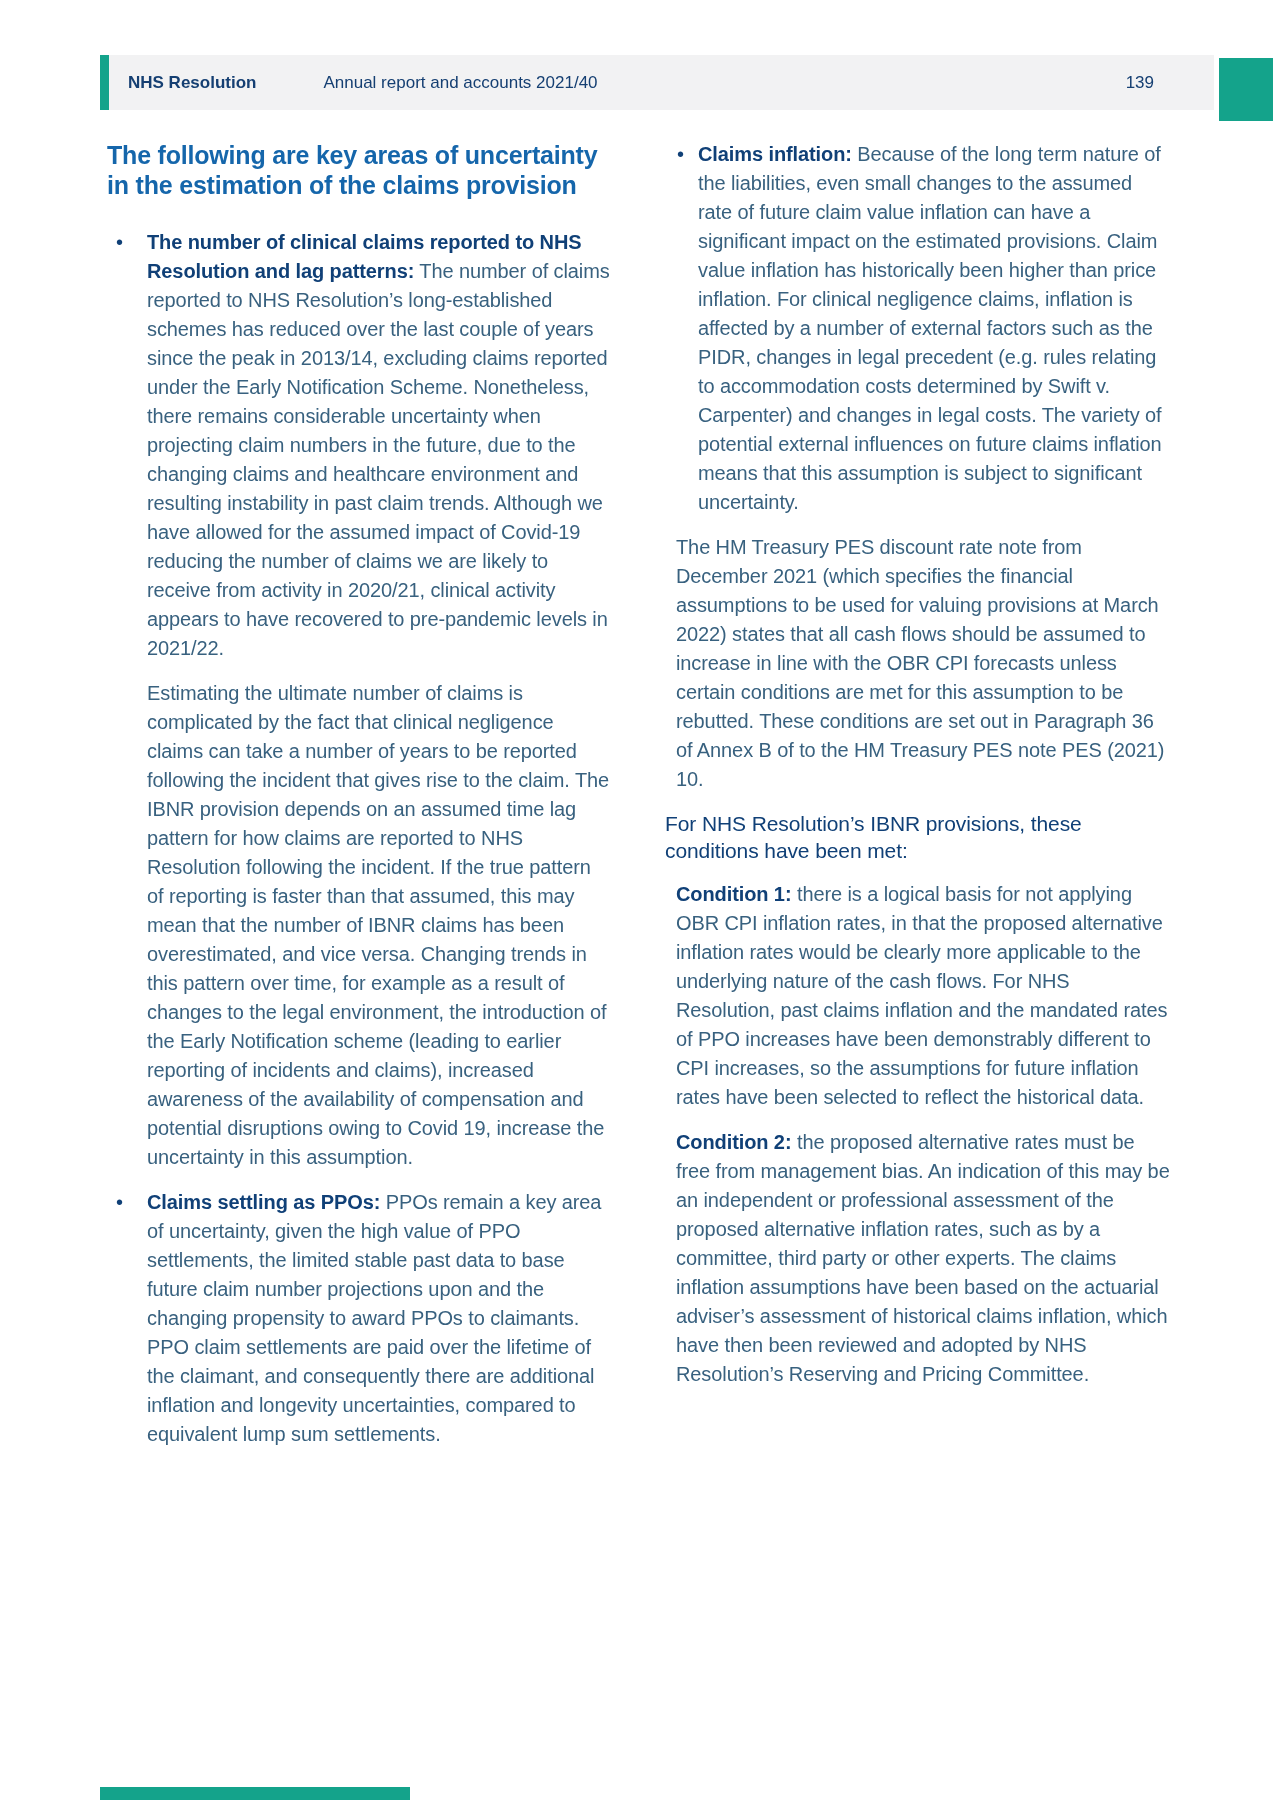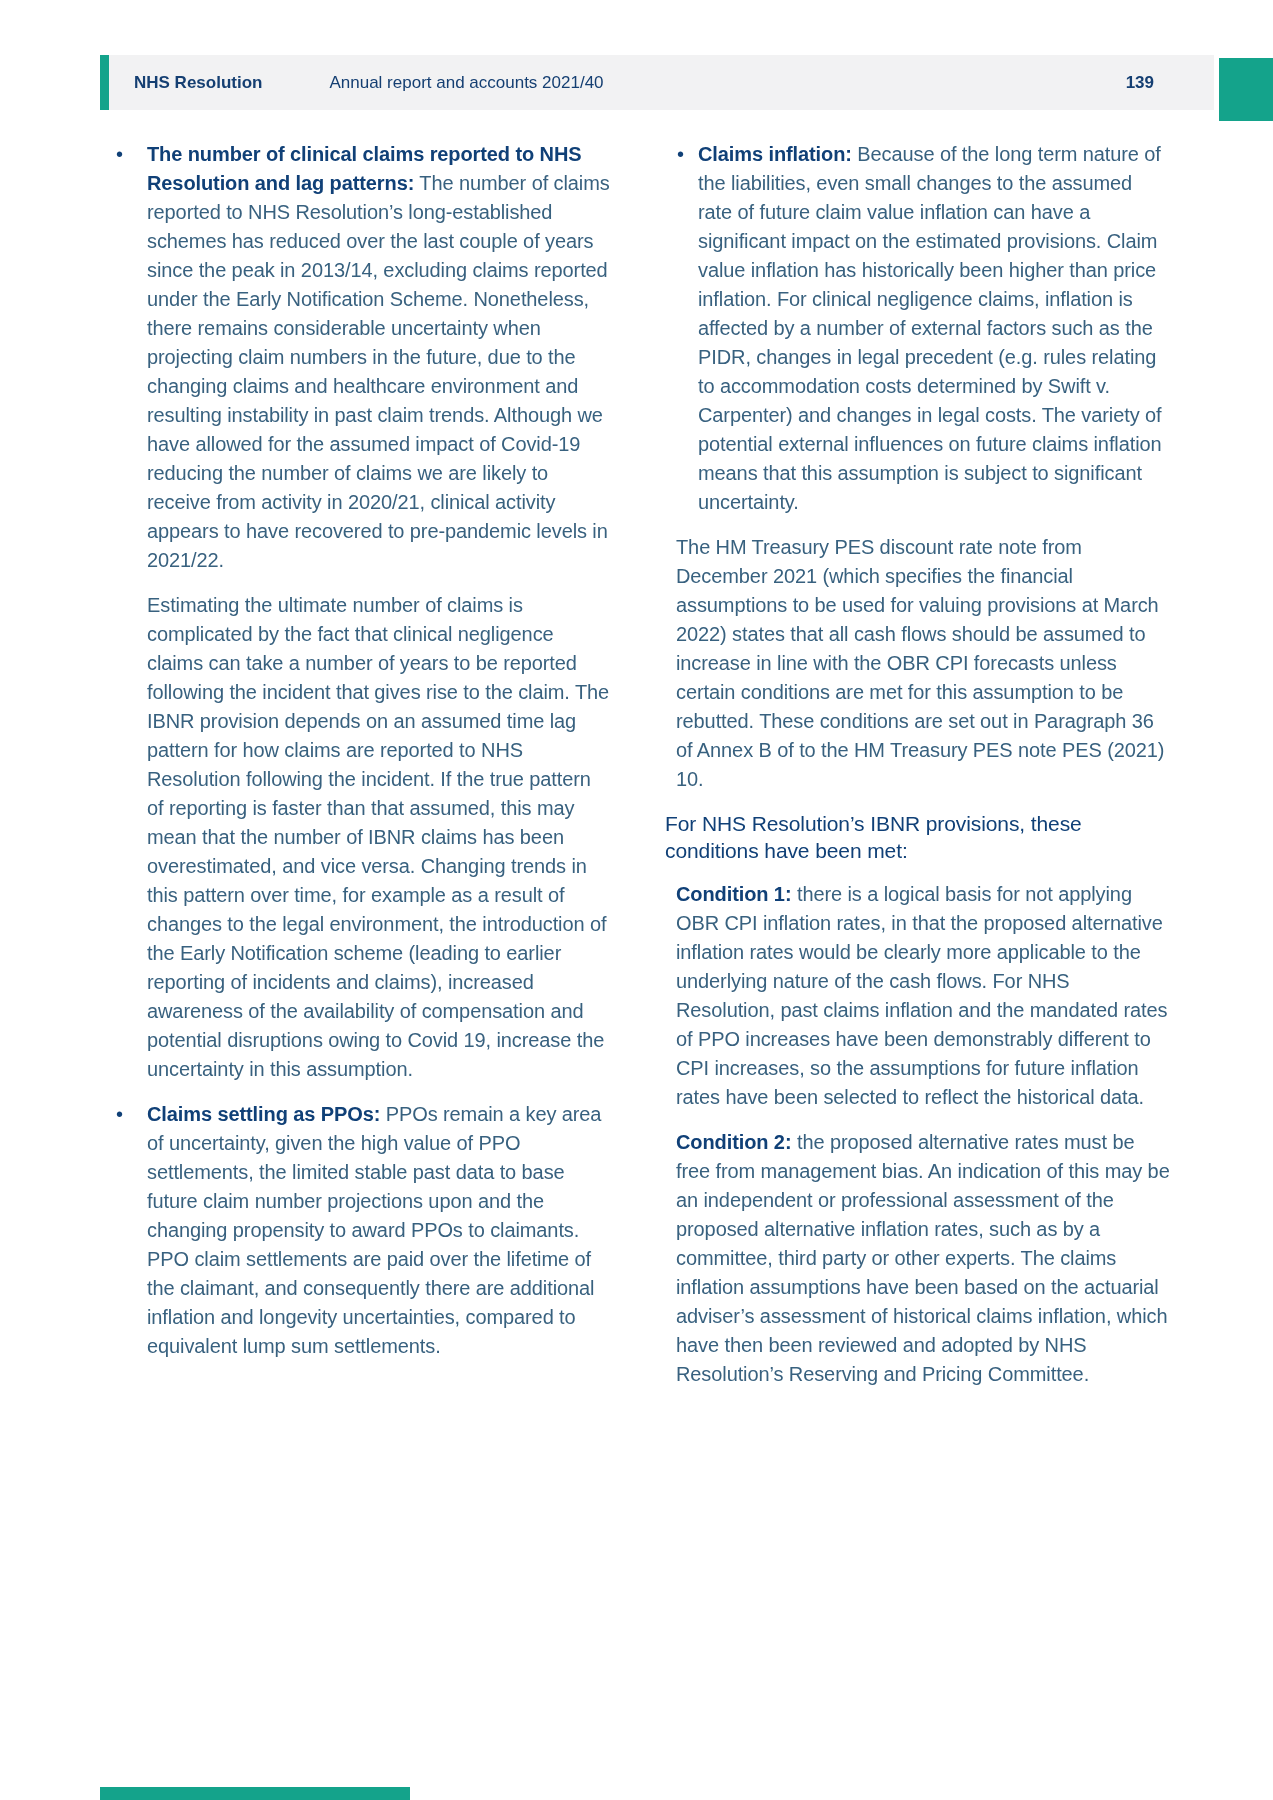--- a/index.html
+++ b/index.html
@@ -15,27 +15,27 @@
   .page-header {
     position:absolute; top:55px; left:100px; width:1114px; height:55px;
     display:flex; align-items:stretch;
   }
   .accent-bar {
     flex:0 0 9px; background:#14a38b;
   }
   .header-band {
     flex:1; background:#f2f2f3;
     display:flex; align-items:center;
-    padding-left:25px; padding-right:60px;
+    padding-left:19px; padding-right:60px;
     font-size:17px; color:#153f72;
   }
   .header-org { font-weight:bold; }
   .header-title { margin-left:67px; }
   .header-spacer { flex:1; }
-  .page-number { font-weight:bold;margin-left:36px; }
+  .page-number { font-weight:normal;margin-left:36px; }
   .corner-block {
     position:absolute; top:58px; left:1219px; width:54px; height:63px;
     background:#14a38b;
   }
   .footer-bar {
     position:absolute; top:1787px; left:100px; width:310px; height:13px;
     background:#14a38b;
   }
 
   
@@ -86,20 +86,21 @@
     <span class="header-title">Annual report and accounts 2021/40</span>
     <span class="header-spacer"></span>
     <span class="page-number">139</span>
   </div>
 </header>
 <div class="corner-block"></div>
 
 <main class="content">
 
   <section class="col col-left">
+    <h1 class="section-heading">The following are key areas of uncertainty in the estimation of the claims provision</h1>
 
     <div class="bullet">
       <span class="marker"></span>
       <p class="btext"><strong class="lead">The number of clinical claims reported to NHS Resolution and lag patterns:</strong> <span>The number of claims reported to NHS Resolution’s long-established schemes has reduced over the last couple of years since the peak in 2013/14, excluding claims reported under the Early Notification Scheme. Nonetheless, there remains considerable uncertainty when projecting claim numbers in the future, due to the changing claims and healthcare environment and resulting instability in past claim trends. Although we have allowed for the assumed impact of Covid-19 reducing the number of claims we are likely to receive from activity in 2020/21, clinical activity appears to have recovered to pre-pandemic levels in 2021/22.</span></p>
     </div>
 
     <p class="para indent">Estimating the ultimate number of claims is complicated by the fact that clinical negligence claims can take a number of years to be reported following the incident that gives rise to the claim. The IBNR provision depends on an assumed time lag pattern for how claims are reported to NHS Resolution following the incident. If the true pattern of reporting is faster than that assumed, this may mean that the number of IBNR claims has been overestimated, and vice versa. Changing trends in this pattern over time, for example as a result of changes to the legal environment, the introduction of the Early Notification scheme (leading to earlier reporting of incidents and claims), increased awareness of the availability of compensation and potential disruptions owing to Covid 19, increase the uncertainty in this assumption.</p>
 
     <div class="bullet">
       <span class="marker"></span>

